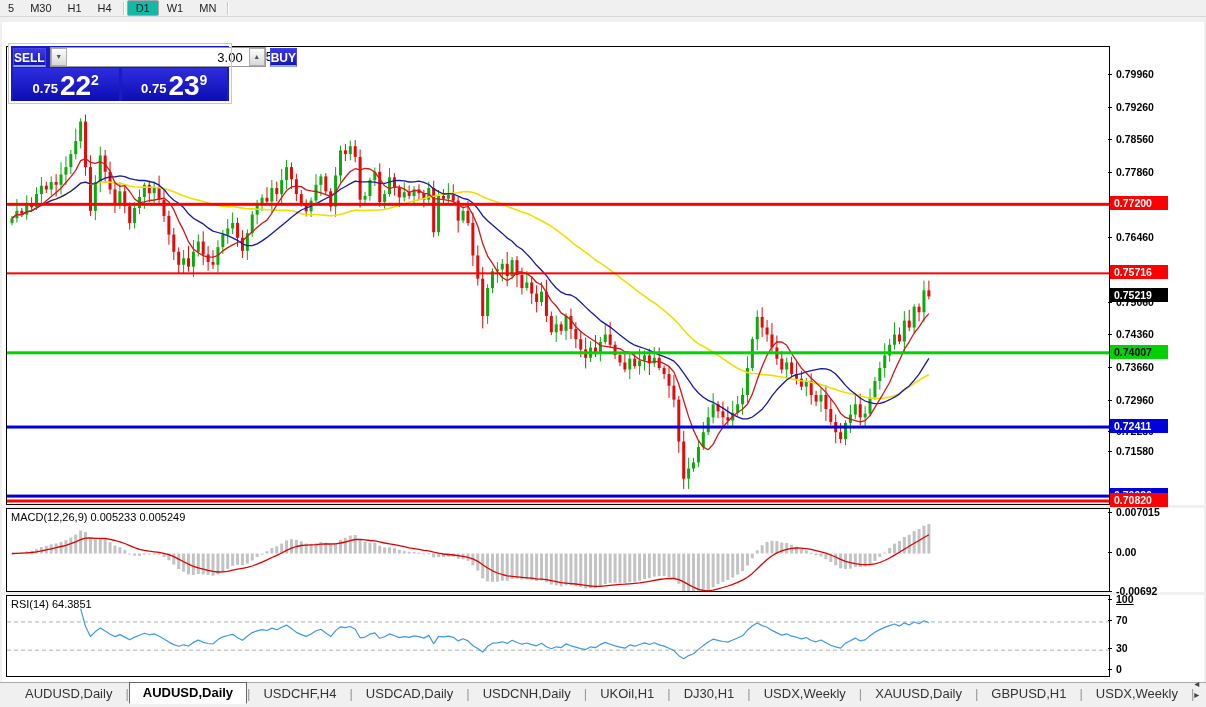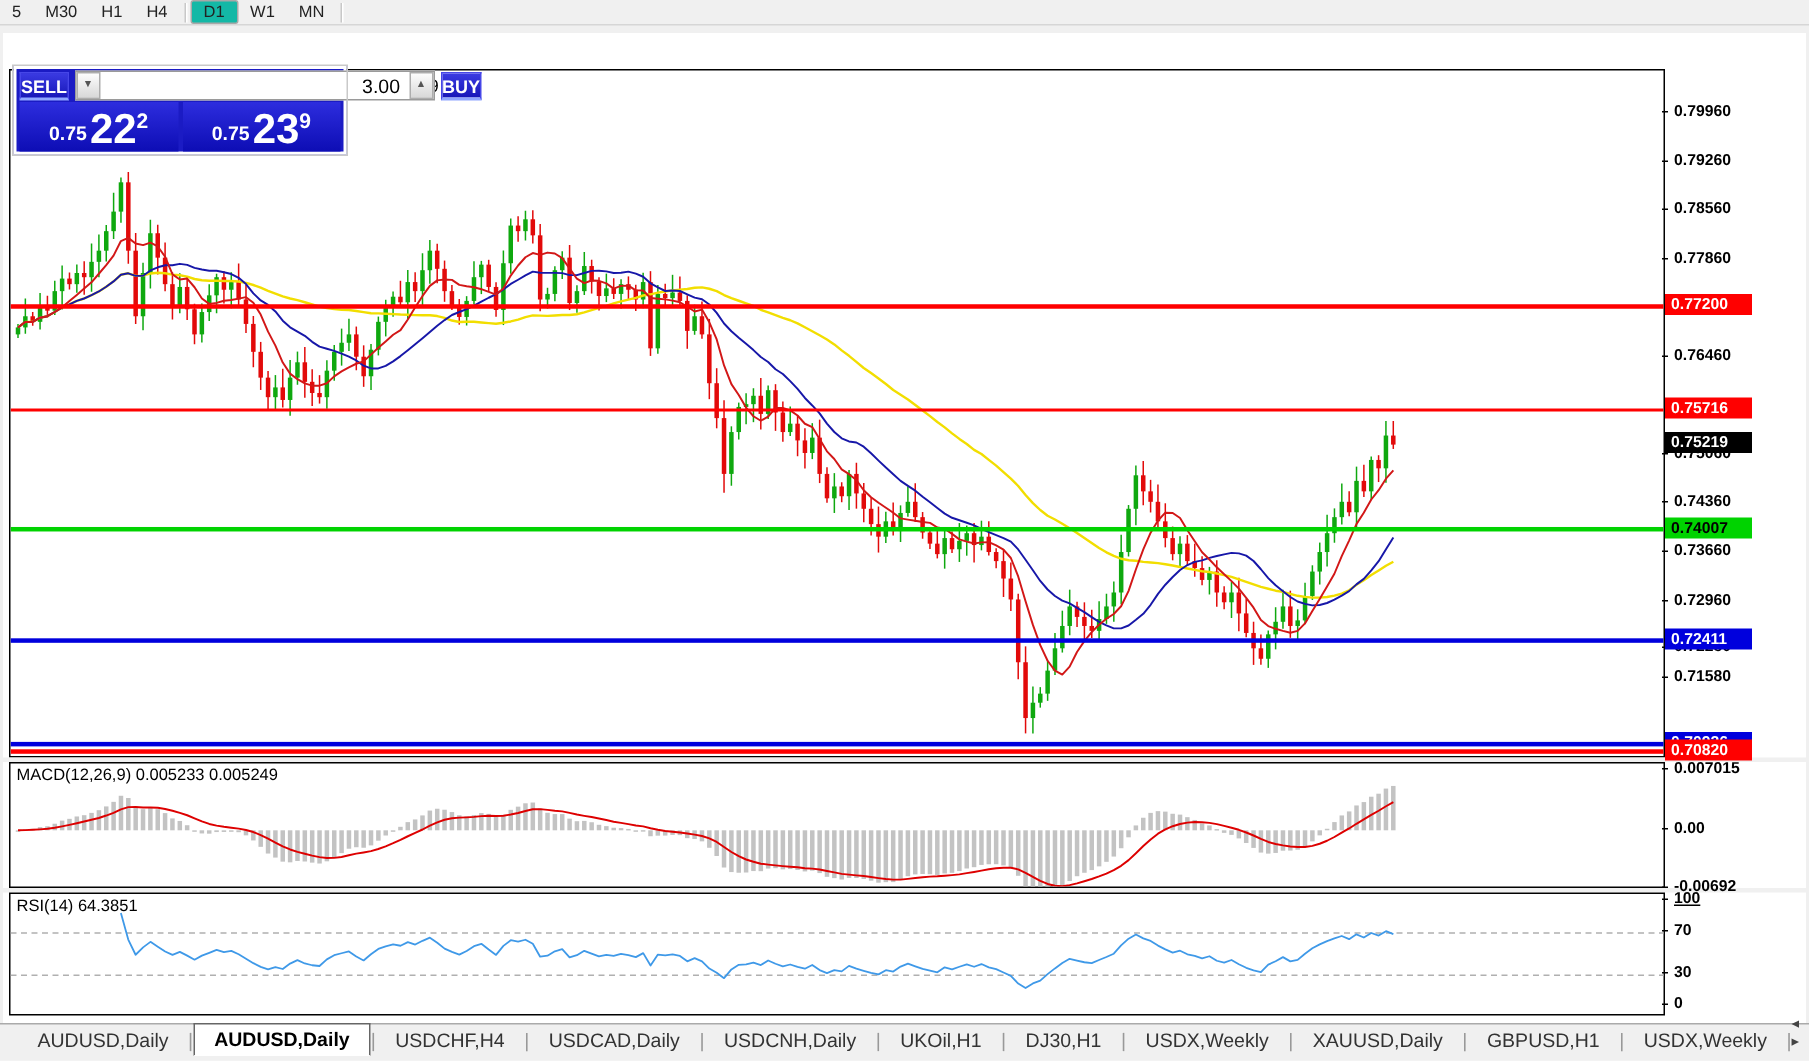--- a/index.html
+++ b/index.html
@@ -40,21 +40,21 @@
            background:#1b1bc4; border:2px solid #fff; outline:1px solid #c9c9c9; z-index:10; }
   #trade .row1 { display:flex; align-items:center; height:22px; padding:0 2px 0 2px; }
   .tbtn { width:55px; height:19px; color:#fff; font-size:12px; font-weight:bold; text-align:center;
           line-height:18px; background:linear-gradient(#3a3ae2,#1717b8); border:1px solid #4646e8;
           border-bottom:2px solid #8fa6ff; cursor:pointer; }
   #spinner { flex:1; display:flex; align-items:center; margin:0 4px; height:20px;
              background:#fff; border:1px solid #9a9a9a; }
   .spin-btn { width:16px; height:18px; background:linear-gradient(#fdfdfd,#d8d8d8); border:1px solid #adadad;
               font-size:7px; color:#555; text-align:center; line-height:16px; cursor:pointer; }
   #vol { flex:1; height:16px; border:none; outline:none; text-align:right; font-size:13px;
-         font-family:"Liberation Sans",sans-serif; padding-right:6px;margin-left:24px; }
+         font-family:"Liberation Sans",sans-serif; padding-right:6px; }
   #trade .row2 { display:flex; height:33px; gap:3px; padding:0 2px; }
   .pbox { flex:1; background:linear-gradient(#2d2dde,#0d0db4); color:#fff; display:flex;
           align-items:flex-end; justify-content:center; padding-bottom:2px; cursor:pointer; }
   .pbox .small { font-size:13px; font-weight:bold; margin:0 2px 3px 0; }
   .pbox .big { font-size:28px; font-weight:bold; line-height:26px; }
   .pbox .sup { font-size:14px; font-weight:bold; display:inline-block; transform:translateY(-11px); }
 
   
   #tabbar { position:absolute; left:0; top:682px; width:1206px; height:22px; background:#f0f0f0;
             border-top:1px solid #aaa; display:flex; align-items:flex-end; padding-left:12px; font-size:13px; color:#333; }

